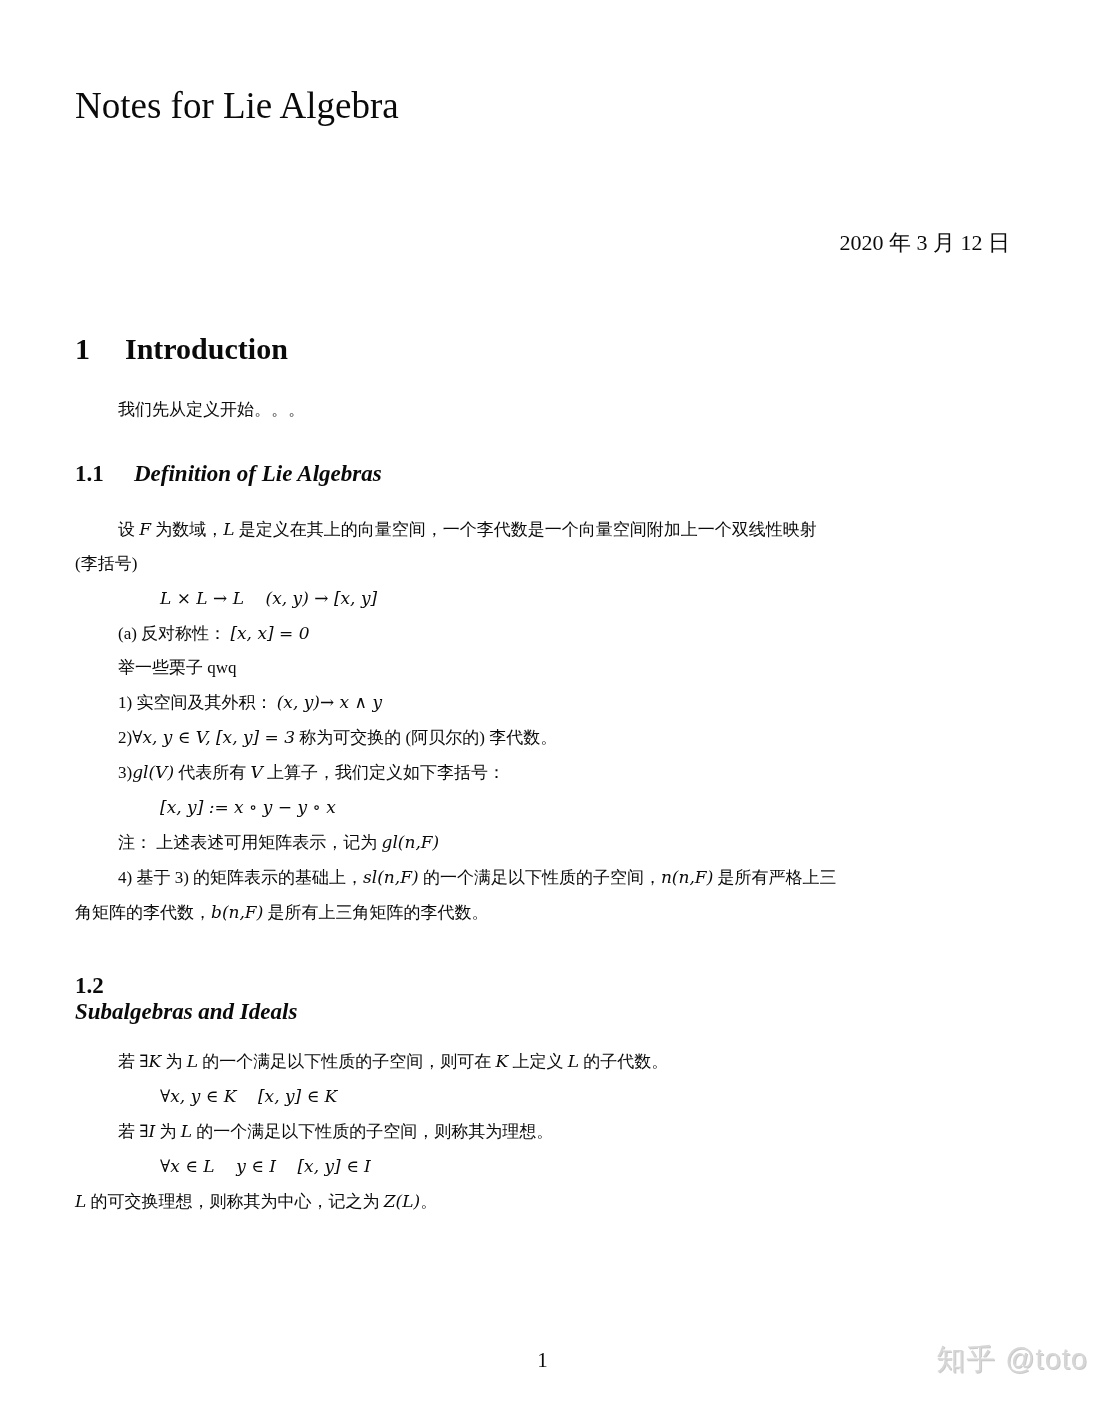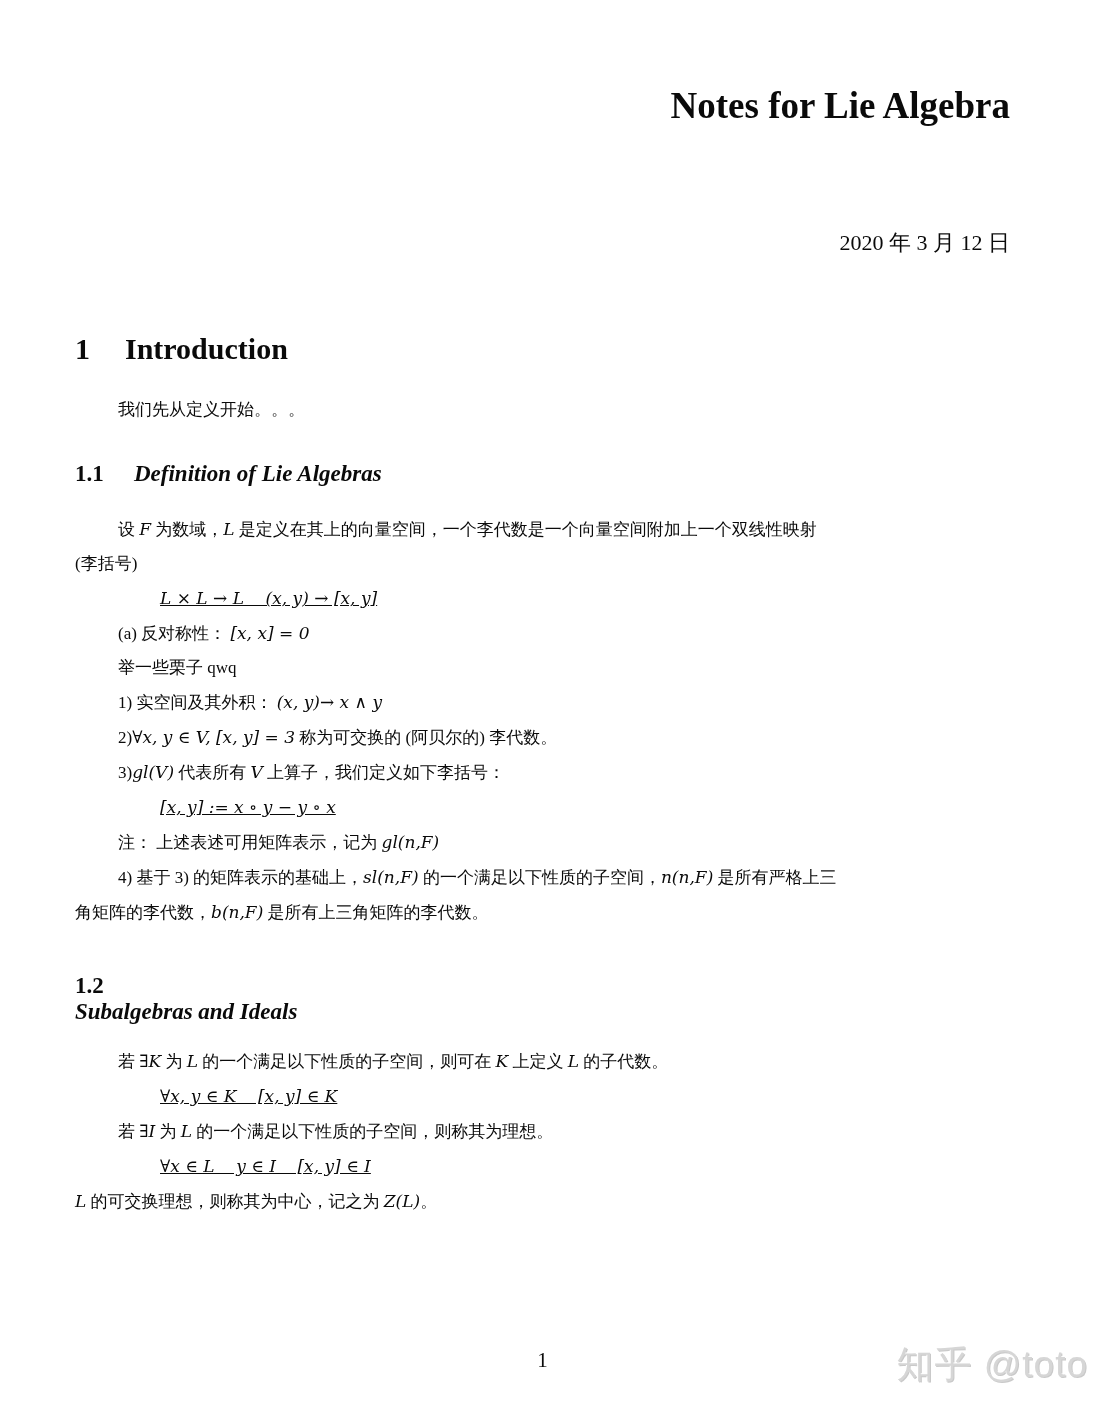--- a/index.html
+++ b/index.html
@@ -14,23 +14,23 @@
     background: #ffffff;
     overflow: hidden;
     font-family: "Liberation Serif", "DejaVu Serif", serif;
     color: #0a0a0a;
     box-sizing: border-box;
     padding: 0 104px 0 75px;
   }
   .doc-title {
     margin: 86px 0 0 0;
     font-size: 37px;
-    font-weight: 700;
+    font-weight: 400;
     line-height: 1.1;
-    text-align: right;
+    text-align: left;
   }
   .doc-date {
     margin: 103px 0 0 0;
     font-size: 22px;
     line-height: 1.2;
     text-align: right;
   }
   .sec-heading {
     font-weight: 700;
     line-height: 1.1;
@@ -54,38 +54,38 @@
   .line {
     margin: 0;
     font-size: 17px;
     line-height: 34px;
     white-space: pre-wrap;
   }
   .line.intro-line { margin-top: 28px; }
   .line.para-start { margin-top: 26px; }
   .line.sub-start  { margin-top: 20px; }
   .ind1 { padding-left: 43px; }
-  .ind2 { padding-left: 85px; text-decoration: underline; }
+  .ind2 { padding-left: 85px; }
   .math {
     font-style: italic;
     font-family: "DejaVu Serif", "Liberation Serif", serif;
   }
   .page-number {
     position: absolute;
     top: 1348px;
     left: 75px;
     width: 935px;
     text-align: center;
     font-size: 21px;
   }
   .watermark {
     position: absolute;
     top: 1340px;
     right: 26px;
-    font-size: 37px;
+    font-size: 29px;
     font-family: "Liberation Sans", "DejaVu Sans", sans-serif;
     color: #d6d6d6;
     text-shadow: -1px -1px 0 #ffffff, 1px 1px 0 #c9c9c9;
     letter-spacing: 1px;
   }
 </style>
 </head>
 <body>
 
 <div class="page">

